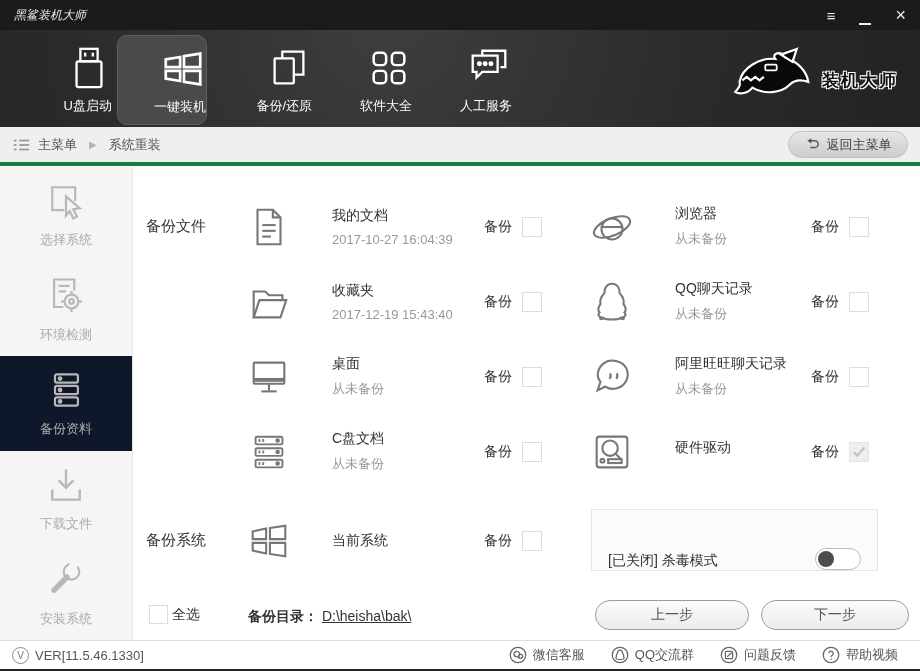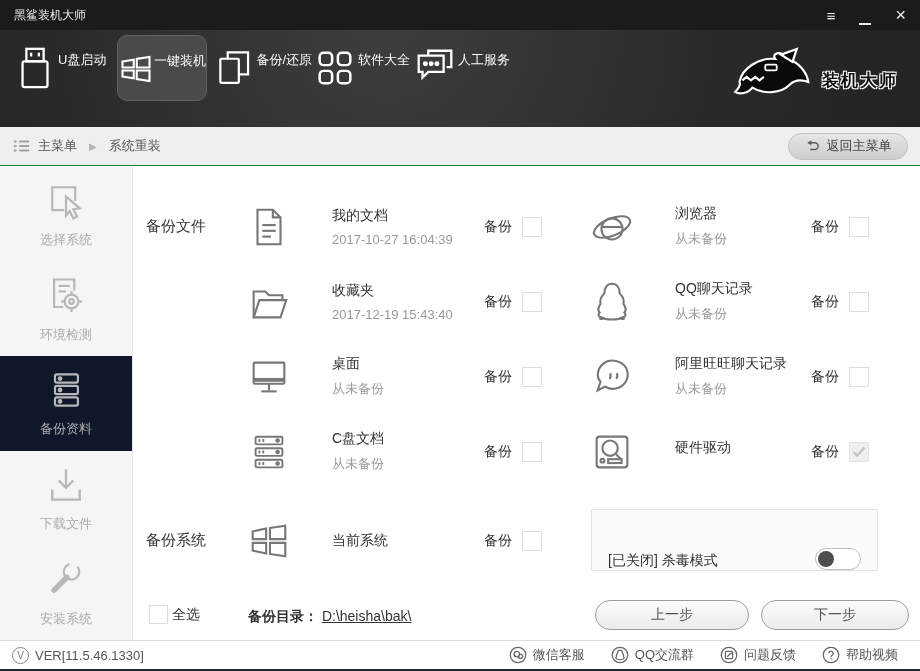--- a/index.html
+++ b/index.html
@@ -2,43 +2,43 @@
 <html><head>
 <meta charset="utf-8">
 <style>
   * { margin:0; padding:0; box-sizing:border-box; }
   html,body { width:920px; height:671px; }
   body { font-family:"Liberation Sans","DejaVu Sans",sans-serif; position:relative; background:#fff; overflow:hidden; }
   .app { position:absolute; inset:0; width:920px; height:671px; }
 
   
   .titlebar { position:absolute; left:0; top:0; right:0; height:30px; background:#1b1b1b; display:flex; align-items:center; padding:0 14px; }
-  .titlebar .app-title { color:#e8e8e8; font-size:12px; }
+  .titlebar .app-title { color:#e8e8e8; font-size:12px;font-style:italic; }
   .win-controls { margin-left:auto; display:flex; align-items:center; gap:24px; }
   .win-btn { color:#f0f0f0; font-size:15px; line-height:1; cursor:pointer; }
   .min-bar { width:12px; height:2px; background:#f0f0f0; display:inline-block; margin-bottom:-4px; }
 
   
   .nav { position:absolute; left:0; top:30px; right:0; height:97px;
          background:radial-gradient(circle at 42% -10%, #3e3e3e 0%, #2a2a2a 60%, #232323 100%);
          display:flex; align-items:flex-start; padding-left:12px; }
-  .nav-item { width:100px; display:flex; align-items:flex-start; padding-top:15px; cursor:pointer; }
+  .nav-item { width:100px; display:flex; flex-direction:column; align-items:flex-end; padding-top:15px; cursor:pointer; }
   .nav-item .nav-icon { width:46px; height:46px; }
   .nav-item .nav-label { color:#fafafa; font-size:13px; margin-top:6px; white-space:nowrap; }
   .nav-item--active { width:90px; margin:5px 5px 0; padding-top:10px; padding-bottom:8px;
          background:#4a4a4a; border:1px solid #606060; border-radius:10px; }
   .logo { margin-left:auto; display:flex; align-items:center; gap:8px; padding-right:22px; padding-top:16px; }
   .logo-text { display:flex; flex-direction:column; align-items:center; }
   .logo-line1 { font-size:30px; font-weight:bold; letter-spacing:6px; color:#111;
       text-shadow:-1px -1px 0 #fff,1px -1px 0 #fff,-1px 1px 0 #fff,1px 1px 0 #fff,0 2px 0 #fff,0 -2px 0 #fff,2px 0 0 #fff,-2px 0 0 #fff; }
   .logo-line2 { font-size:17px; font-weight:bold; letter-spacing:2px; color:#111; margin-top:2px;
       text-shadow:-1px -1px 0 #fff,1px -1px 0 #fff,-1px 1px 0 #fff,1px 1px 0 #fff; }
 
   
-  .crumbbar { position:absolute; left:0; top:127px; right:0; height:39px; background:#efefef; border-bottom:1px solid #15803d; display:flex; align-items:center; padding:0 12px; }
+  .crumbbar { position:absolute; left:0; top:127px; right:0; height:39px; background:#efefef; border-bottom:4px solid #15803d; display:flex; align-items:center; padding:0 12px; }
   .crumb-left { display:flex; align-items:center; gap:8px; color:#555; font-size:13px; }
   .crumb-sep { color:#b5b5b5; font-size:10px; margin:0 4px; }
   .btn-return { margin-left:auto; width:120px; height:27px; border-radius:14px;
       background:linear-gradient(#e6e6e6,#cdcdcd); border:1px solid #c2c2c2; color:#444;
       font-size:13px; display:flex; align-items:center; justify-content:center; gap:7px; cursor:pointer; }
 
   
   .sidebar { position:absolute; left:0; top:167px; width:133px; height:473px; background:#f5f5f5; border-right:1px solid #e5e5e5; display:flex; flex-direction:column; }
   .side-item { flex:1; display:flex; flex-direction:column; align-items:center; justify-content:center; gap:8px; cursor:pointer; }
   .side-item--active { background:#0f172a; }

